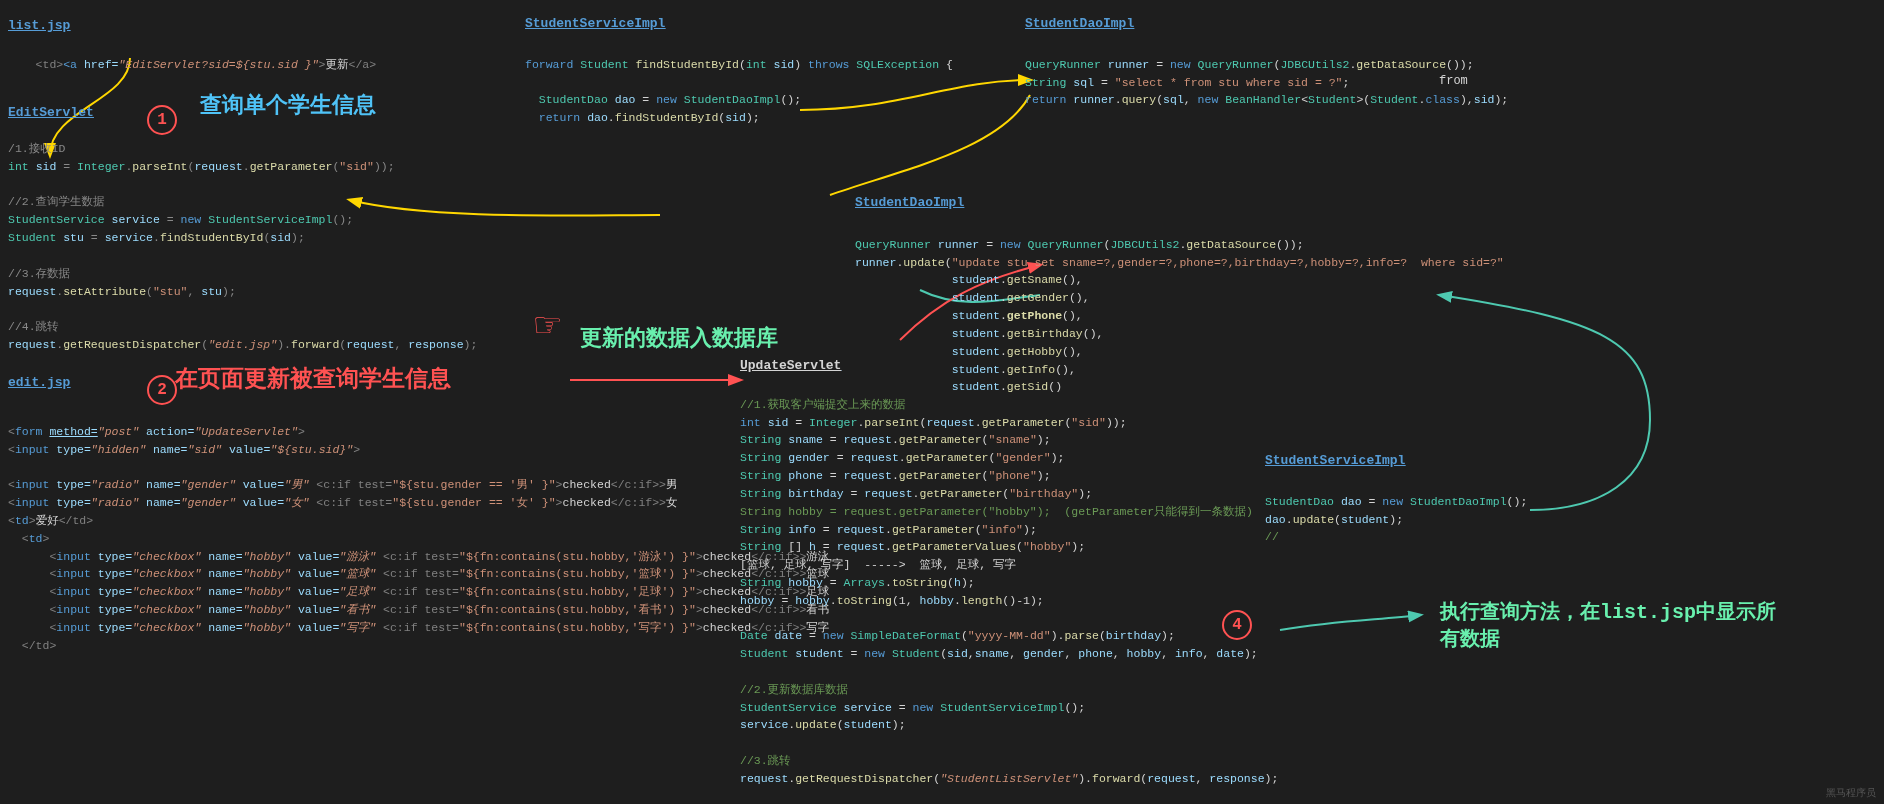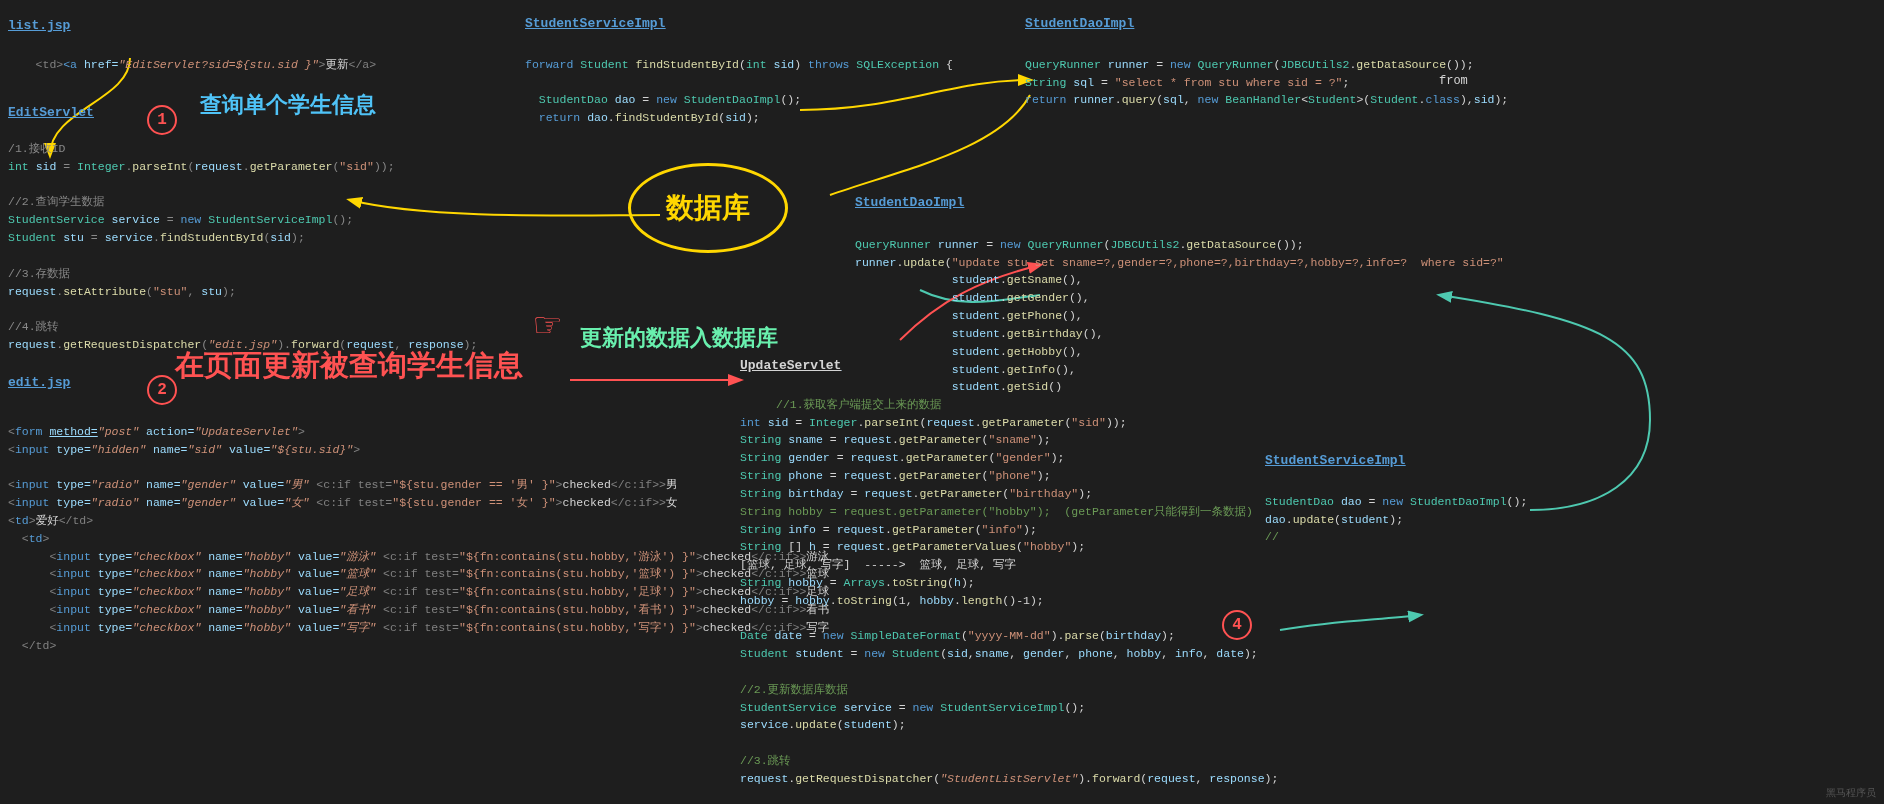--- a/index.html
+++ b/index.html
@@ -172,21 +172,21 @@
 //3.存数据
 <span style="color:#9cdcfe;">request</span>.<span style="color:#dcdcaa;margin-top:42px;">setAttribute</span>(<span style="color:#ce9178;">"stu"</span>, <span style="color:#9cdcfe;">stu</span>);
 
 //4.跳转
 <span style="color:#9cdcfe;">request</span>.<span style="color:#dcdcaa;">getRequestDispatcher</span>(<span style="color:#ce9178;font-style:italic;">"edit.jsp"</span>).<span style="color:#dcdcaa;">forward</span>(<span style="color:#9cdcfe;">request</span>, <span style="color:#9cdcfe;">response</span>);</div>
 
   <div class="file-label" style="left:8px; top:375px;">
     <span style="text-decoration:underline;">edit.jsp</span>
   </div>
 
-  <div class="section-heading-red" style="left:175px; top:346px; font-size:29px;">在页面更新被查询学生信息</div>
+  <div class="section-heading-red" style="left:175px; top:363px; font-size:23px;">在页面更新被查询学生信息</div>
 
   <div class="code-block" style="left:8px; top:405px;">
 <span style="color:#808080;">&lt;</span><span style="color:#569cd6;">form</span> <span style="color:#9cdcfe;text-decoration:underline;">method=</span><span style="color:#ce9178;font-style:italic;">"post"</span> <span style="color:#9cdcfe;">action=</span><span style="color:#ce9178;font-style:italic;">"UpdateServlet"</span><span style="color:#808080;">&gt;</span>
 <span style="color:#808080;">&lt;</span><span style="color:#569cd6;">input</span> <span style="color:#9cdcfe;">type=</span><span style="color:#ce9178;font-style:italic;">"hidden"</span> <span style="color:#9cdcfe;">name=</span><span style="color:#ce9178;font-style:italic;">"sid"</span> <span style="color:#9cdcfe;">value=</span><span style="color:#ce9178;font-style:italic;">"${stu.sid}"</span><span style="color:#808080;">&gt;</span>
 
 <span style="color:#808080;">&lt;</span><span style="color:#569cd6;">input</span> <span style="color:#9cdcfe;">type=</span><span style="color:#ce9178;font-style:italic;">"radio"</span> <span style="color:#9cdcfe;">name=</span><span style="color:#ce9178;font-style:italic;">"gender"</span> <span style="color:#9cdcfe;">value=</span><span style="color:#ce9178;font-style:italic;">"男"</span> <span style="color:#808080;">&lt;c:if test=</span><span style="color:#ce9178;">"${stu.gender == '男' }"</span><span style="color:#808080;">&gt;</span>checked<span style="color:#808080;">&lt;/c:if&gt;&gt;</span>男
 <span style="color:#808080;">&lt;</span><span style="color:#569cd6;">input</span> <span style="color:#9cdcfe;">type=</span><span style="color:#ce9178;font-style:italic;">"radio"</span> <span style="color:#9cdcfe;">name=</span><span style="color:#ce9178;font-style:italic;">"gender"</span> <span style="color:#9cdcfe;">value=</span><span style="color:#ce9178;font-style:italic;">"女"</span> <span style="color:#808080;">&lt;c:if test=</span><span style="color:#ce9178;">"${stu.gender == '女' }"</span><span style="color:#808080;">&gt;</span>checked<span style="color:#808080;">&lt;/c:if&gt;&gt;</span>女
 <span style="color:#808080;">&lt;</span><span style="color:#569cd6;">td</span><span style="color:#808080;">&gt;</span>爱好<span style="color:#808080;">&lt;/td&gt;</span>
   <span style="color:#808080;">&lt;</span><span style="color:#569cd6;">td</span><span style="color:#808080;">&gt;</span>
       <span style="color:#808080;">&lt;</span><span style="color:#569cd6;">input</span> <span style="color:#9cdcfe;">type=</span><span style="color:#ce9178;font-style:italic;">"checkbox"</span> <span style="color:#9cdcfe;">name=</span><span style="color:#ce9178;font-style:italic;">"hobby"</span> <span style="color:#9cdcfe;">value=</span><span style="color:#ce9178;font-style:italic;">"游泳"</span> <span style="color:#808080;">&lt;c:if test=</span><span style="color:#ce9178;">"${fn:contains(stu.hobby,'游泳') }"</span><span style="color:#808080;">&gt;</span>checked<span style="color:#808080;">&lt;/c:if&gt;&gt;</span>游泳
@@ -208,47 +208,44 @@
 
   <div class="file-label" style="left:1025px; top:16px;">
     <span style="text-decoration:underline;">StudentDaoImpl</span>
   </div>
 
   <div class="code-block" style="left:1025px; top:38px;">
 <span style="color:#4ec9b0;">QueryRunner</span> <span style="color:#9cdcfe;">runner</span> = <span style="color:#569cd6;">new</span> <span style="color:#4ec9b0;">QueryRunner</span>(<span style="color:#4ec9b0;">JDBCUtils2</span>.<span style="color:#dcdcaa;">getDataSource</span>());
 <span style="color:#4ec9b0;">String</span> <span style="color:#9cdcfe;">sql</span> = <span style="color:#ce9178;">"select * from stu where sid = ?"</span>;
 <span style="color:#569cd6;">return</span> <span style="color:#9cdcfe;">runner</span>.<span style="color:#dcdcaa;">query</span>(<span style="color:#9cdcfe;">sql</span>, <span style="color:#569cd6;">new</span> <span style="color:#4ec9b0;">BeanHandler</span>&lt;<span style="color:#4ec9b0;">Student</span>&gt;(<span style="color:#4ec9b0;">Student</span>.<span style="color:#569cd6;">class</span>),<span style="color:#9cdcfe;">sid</span>);</div>
 
-  <div class="db-oval" style="left:628px; top:163px;">
-    <span>数据库</span>
-  </div>
 
   <div class="file-label" style="left:855px; top:195px;">
     <span style="text-decoration:underline;">StudentDaoImpl</span>
   </div>
 
   <div class="code-block" style="left:855px; top:218px;">
 <span style="color:#4ec9b0;">QueryRunner</span> <span style="color:#9cdcfe;">runner</span> = <span style="color:#569cd6;">new</span> <span style="color:#4ec9b0;">QueryRunner</span>(<span style="color:#4ec9b0;">JDBCUtils2</span>.<span style="color:#dcdcaa;">getDataSource</span>());
 <span style="color:#9cdcfe;">runner</span>.<span style="color:#dcdcaa;">update</span>(<span style="color:#ce9178;">"update stu set sname=?,gender=?,phone=?,birthday=?,hobby=?,info=?  where sid=?"</span>
               <span style="color:#9cdcfe;">student</span>.<span style="color:#dcdcaa;">getSname</span>(),
               <span style="color:#9cdcfe;">student</span>.<span style="color:#dcdcaa;">getGender</span>(),
-              <span style="color:#9cdcfe;">student</span>.<span style="color:#dcdcaa;">getPhone</span>(),
+              <span style="color:#9cdcfe;">student</span>.<span style="color:#dcdcaa;font-weight:bold;">getPhone</span>(),
               <span style="color:#9cdcfe;">student</span>.<span style="color:#dcdcaa;">getBirthday</span>(),
               <span style="color:#9cdcfe;">student</span>.<span style="color:#dcdcaa;">getHobby</span>(),
               <span style="color:#9cdcfe;">student</span>.<span style="color:#dcdcaa;">getInfo</span>(),
               <span style="color:#9cdcfe;">student</span>.<span style="color:#dcdcaa;">getSid</span>()</div>
 
   <div class="section-heading-green" style="left:580px; top:323px; font-size:22px;">更新的数据入数据库</div>
 
   <div class="file-label" style="left:740px; top:358px;">
     <span style="text-decoration:underline; color:#d4d4d4;">UpdateServlet</span>
   </div>
 
   <div class="code-block" style="left:740px; top:378px;">
-<span style="color:#6a9955;margin-left:36px;">//1.获取客户端提交上来的数据</span>
+<span style="color:#6a9955;">//1.获取客户端提交上来的数据</span>
 <span style="color:#569cd6;">int</span> <span style="color:#9cdcfe;">sid</span> = <span style="color:#4ec9b0;">Integer</span>.<span style="color:#dcdcaa;">parseInt</span>(<span style="color:#9cdcfe;">request</span>.<span style="color:#dcdcaa;">getParameter</span>(<span style="color:#ce9178;">"sid"</span>));
 <span style="color:#4ec9b0;">String</span> <span style="color:#9cdcfe;">sname</span> = <span style="color:#9cdcfe;">request</span>.<span style="color:#dcdcaa;">getParameter</span>(<span style="color:#ce9178;">"sname"</span>);
 <span style="color:#4ec9b0;">String</span> <span style="color:#9cdcfe;">gender</span> = <span style="color:#9cdcfe;">request</span>.<span style="color:#dcdcaa;">getParameter</span>(<span style="color:#ce9178;">"gender"</span>);
 <span style="color:#4ec9b0;">String</span> <span style="color:#9cdcfe;">phone</span> = <span style="color:#9cdcfe;">request</span>.<span style="color:#dcdcaa;">getParameter</span>(<span style="color:#ce9178;">"phone"</span>);
 <span style="color:#4ec9b0;">String</span> <span style="color:#9cdcfe;">birthday</span> = <span style="color:#9cdcfe;">request</span>.<span style="color:#dcdcaa;">getParameter</span>(<span style="color:#ce9178;">"birthday"</span>);
 <span style="color:#6a9955;">String hobby = request.getParameter("hobby");  (getParameter只能得到一条数据)</span>
 <span style="color:#4ec9b0;">String</span> <span style="color:#9cdcfe;">info</span> = <span style="color:#9cdcfe;">request</span>.<span style="color:#dcdcaa;">getParameter</span>(<span style="color:#ce9178;">"info"</span>);
 <span style="color:#4ec9b0;">String</span> [] <span style="color:#9cdcfe;">h</span> = <span style="color:#9cdcfe;">request</span>.<span style="color:#dcdcaa;">getParameterValues</span>(<span style="color:#ce9178;">"hobby"</span>);
 [篮球, 足球, 写字]  -----&gt;  篮球, 足球, 写字
 <span style="color:#4ec9b0;">String</span> <span style="color:#9cdcfe;">hobby</span> = <span style="color:#4ec9b0;">Arrays</span>.<span style="color:#dcdcaa;">toString</span>(<span style="color:#9cdcfe;">h</span>);
@@ -266,20 +263,21 @@
 
   <div class="file-label" style="left:1265px; top:453px;">
     <span style="text-decoration:underline;">StudentServiceImpl</span>
   </div>
 
   <div class="code-block" style="left:1265px; top:475px;">
 <span style="color:#4ec9b0;">StudentDao</span> <span style="color:#9cdcfe;">dao</span> = <span style="color:#569cd6;">new</span> <span style="color:#4ec9b0;">StudentDaoImpl</span>();
 <span style="color:#9cdcfe;">dao</span>.<span style="color:#dcdcaa;">update</span>(<span style="color:#9cdcfe;">student</span>);
 <span style="color:#6a9955;">//</span></div>
 
+  <div class="section-heading-green" style="left:1440px; top:598px; font-size:20px; white-space:nowrap;">执行查询方法，在list.jsp中显示所<br>有数据</div>
 
   <div class="num-circle" style="left:147px; top:105px;">1</div>
   <div class="num-circle" style="left:147px; top:375px;">2</div>
 
   <div style="position:absolute; left:535px; top:300px; font-size:42px; color:#ff5252;">☞</div>
 
   <div class="num-circle" style="left:1222px; top:610px;">4</div>
 
   <div style="position:absolute; left:1439px; top:74px; font-size:12px; color:#d4d4d4;">from</div>
 

